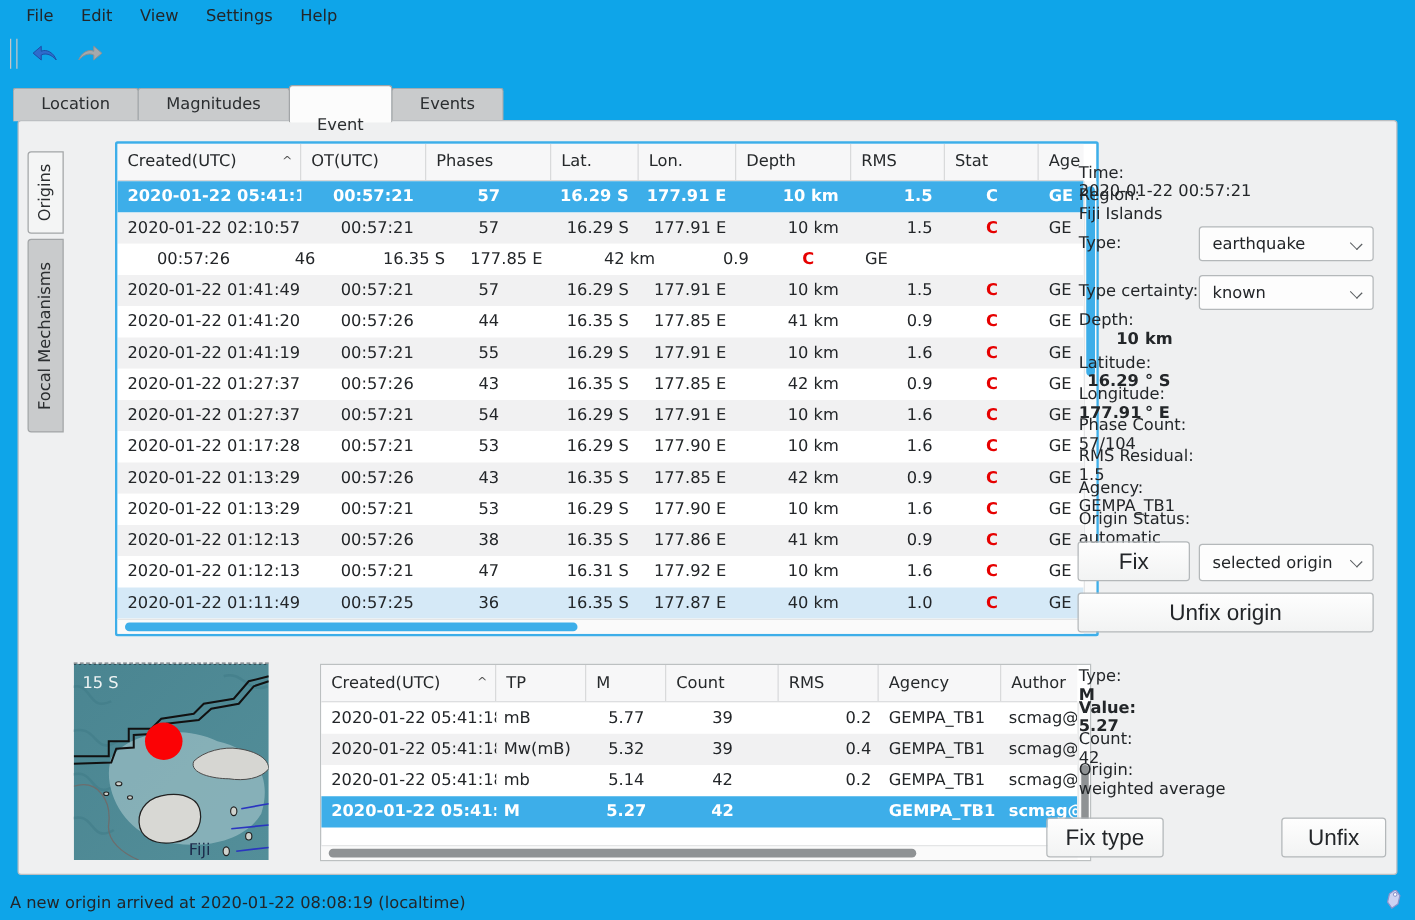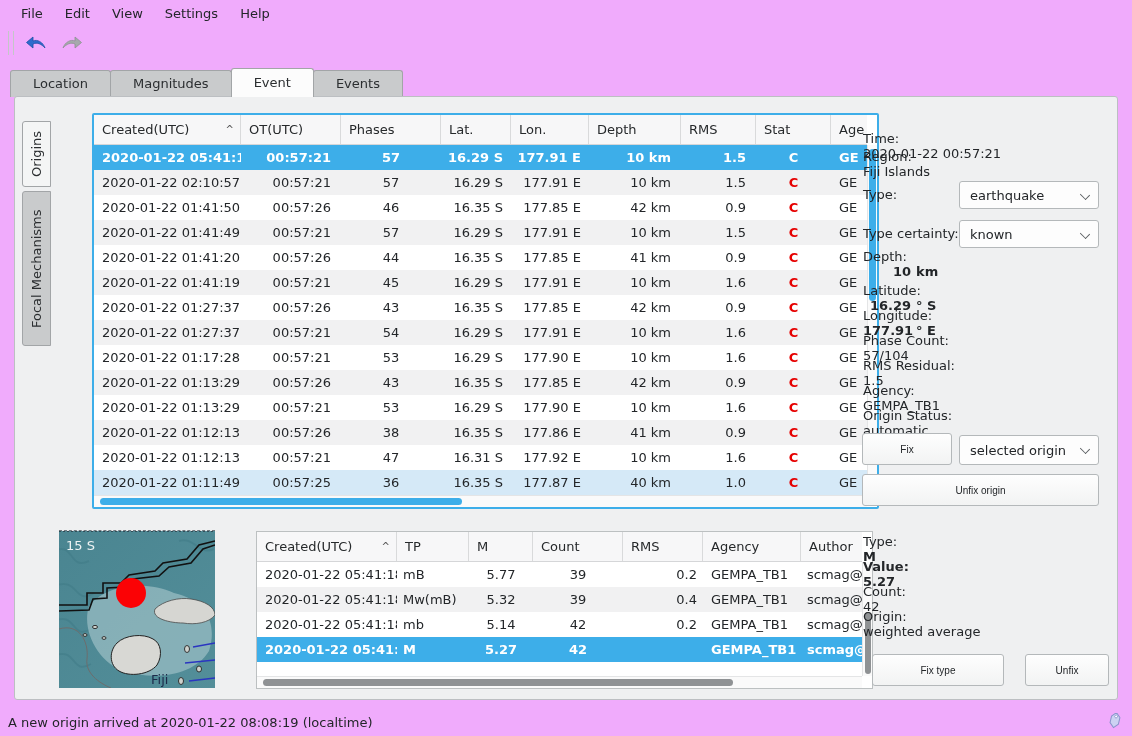--- a/index.html
+++ b/index.html
@@ -1,30 +1,30 @@
 <!DOCTYPE html>
 <html><head>
 <meta charset="utf-8">
 <style>
   * { margin:0; padding:0; box-sizing:border-box; }
   html,body { background:#eff0f1; }
   body { font-family:"DejaVu Sans","Liberation Sans",sans-serif; font-size:13px; color:#232629; }
-  .window { position:relative; width:1132px; height:736px; background:#f0abfc; overflow:hidden; }
+  .window { position:relative; width:1132px; height:736px; background:#0ea5e9; overflow:hidden; }
 
   
   .menubar { position:absolute; left:0; top:0; width:100%; height:26px; display:flex; align-items:center; padding-left:10px; gap:0; }
   .menu-item { padding:4px 11px; cursor:default; }
   .toolbar { position:absolute; left:0; top:26px; width:100%; height:34px; display:flex; align-items:center; }
   .toolbar-handle { width:6px; height:24px; margin-left:8px; border-left:1px solid #c4c6c8; border-right:1px solid #c4c6c8; }
   .tool-btn { width:28px; height:26px; margin-left:8px; background:transparent; border:none; display:flex; align-items:center; justify-content:center; }
 
   
   .tabbar { position:absolute; left:10px; top:70px; height:27px; display:flex; }
   .tab { padding:5px 22px; background:#c9cbcc; border:1px solid #a2a5a7; border-bottom:none; border-radius:3px 3px 0 0; margin-right:-1px; color:#2b2e30; }
-  .tab.active { background:#fcfcfc; position:relative; z-index:3; padding-top:6px; margin-top:-2px; }
+  .tab.active { background:#fcfcfc; position:relative; z-index:3; padding-top:24px; margin-top:-2px; }
 
   
   .pane { position:absolute; left:14px; top:96px; width:1104px; height:604px; border:1px solid #bcbfc2; border-radius:3px; background:#eff0f1; }
 
   
   .vtab { position:absolute; width:29px; writing-mode:vertical-rl; transform:rotate(180deg); display:flex; align-items:center; justify-content:center; border:1px solid #a2a5a7; border-radius:0 3px 3px 0; font-size:13px; color:#2b2e30; }
   .vtab.active { background:#f4f5f5; border-radius:0 3px 3px 0; z-index:2; }
   .vtab.inactive { background:#c9cbcc; }
   .vtab-origins { left:7px; top:24px; height:66px; }
   .vtab-focal { left:7px; top:94px; height:155px; }
@@ -76,21 +76,21 @@
   .thumb.gray { background:#8f9294; }
 
   
   .info-row { position:absolute; left:848px; width:250px; height:16px; display:flex;flex-direction:column; }
   .info-label { width:106px; flex:0 0 auto; }
   .info-value { }
   .num-right { display:inline-block; width:48px; text-align:right; font-weight:bold; }
   .unit { font-weight:bold; margin-left:5px; }
   .combo { position:absolute; height:28px; background:#fdfdfd; border:1px solid #b4b8ba; border-radius:3px; display:flex; align-items:center; padding:0 26px 0 10px; }
   .combo .chev { position:absolute; right:9px; top:9px; width:8px; height:8px; border-right:1.6px solid #5a5e61; border-bottom:1.6px solid #5a5e61; transform:rotate(45deg) scale(1,0.8); }
-  .btn { position:absolute; height:32px; background:linear-gradient(#fefefe,#f2f3f3); border:1px solid #b4b8ba; border-radius:3px; display:flex; align-items:center; justify-content:center; color:#232629; font-size:10px; }
+  .btn { position:absolute; height:32px; background:linear-gradient(#fefefe,#f2f3f3); border:1px solid #b4b8ba; border-radius:3px; display:flex; align-items:center; justify-content:center; color:#232629; font-size:18px; }
 
   
   .map { position:absolute; left:44px; top:433px; width:156px; height:158px; border-top:1px dashed rgba(30,40,50,.6); }
 
   
   .statusbar { position:absolute; left:0; bottom:0; width:100%; height:28px; display:flex; align-items:center; padding:0 8px; }
   .statusbar .msg { flex:1; }
 </style>
 </head>
 <body>
@@ -164,21 +164,20 @@
             <div class="tcell c1">00:57:21</div>
             <div class="tcell c2">57</div>
             <div class="tcell c3">16.29 S</div>
             <div class="tcell c4">177.91 E</div>
             <div class="tcell c5">10 km</div>
             <div class="tcell c6">1.5</div>
             <div class="tcell c7 stat-c">C</div>
             <div class="tcell c8">GE</div>
           </div>
           <div class="trow">
-            <div class="tcell c0">2020-01-22 01:41:50</div>
             <div class="tcell c1">00:57:26</div>
             <div class="tcell c2">46</div>
             <div class="tcell c3">16.35 S</div>
             <div class="tcell c4">177.85 E</div>
             <div class="tcell c5">42 km</div>
             <div class="tcell c6">0.9</div>
             <div class="tcell c7 stat-c">C</div>
             <div class="tcell c8">GE</div>
           </div>
           <div class="trow alt">
@@ -199,21 +198,21 @@
             <div class="tcell c3">16.35 S</div>
             <div class="tcell c4">177.85 E</div>
             <div class="tcell c5">41 km</div>
             <div class="tcell c6">0.9</div>
             <div class="tcell c7 stat-c">C</div>
             <div class="tcell c8">GE</div>
           </div>
           <div class="trow alt">
             <div class="tcell c0">2020-01-22 01:41:19</div>
             <div class="tcell c1">00:57:21</div>
-            <div class="tcell c2">45</div>
+            <div class="tcell c2">55</div>
             <div class="tcell c3">16.29 S</div>
             <div class="tcell c4">177.91 E</div>
             <div class="tcell c5">10 km</div>
             <div class="tcell c6">1.6</div>
             <div class="tcell c7 stat-c">C</div>
             <div class="tcell c8">GE</div>
           </div>
           <div class="trow">
             <div class="tcell c0">2020-01-22 01:27:37</div>
             <div class="tcell c1">00:57:26</div>
@@ -480,21 +479,21 @@
         <span class="info-value">5.27</span>
       </div>
       <div class="info-row" style="top:487px;">
         <span class="info-label">Count:</span>
         <span class="info-value">42</span>
       </div>
       <div class="info-row" style="top:512px;">
         <span class="info-label">Origin:</span>
         <span class="info-value">weighted average</span>
       </div>
-      <button class="btn" style="left:857px; top:557px; width:132px;">Fix type</button>
+      <button class="btn" style="left:822px; top:557px; width:94px;">Fix type</button>
       <button class="btn" style="left:1010px; top:557px; width:84px;">Unfix</button>
     </div>
 
   </div>
 
   <div class="statusbar">
     <span class="msg">A new origin arrived at 2020-01-22 08:08:19 (localtime)</span>
     <span>
       <svg width="17" height="16" viewBox="0 0 17 16">
         <g transform="rotate(-35 8 8)">

